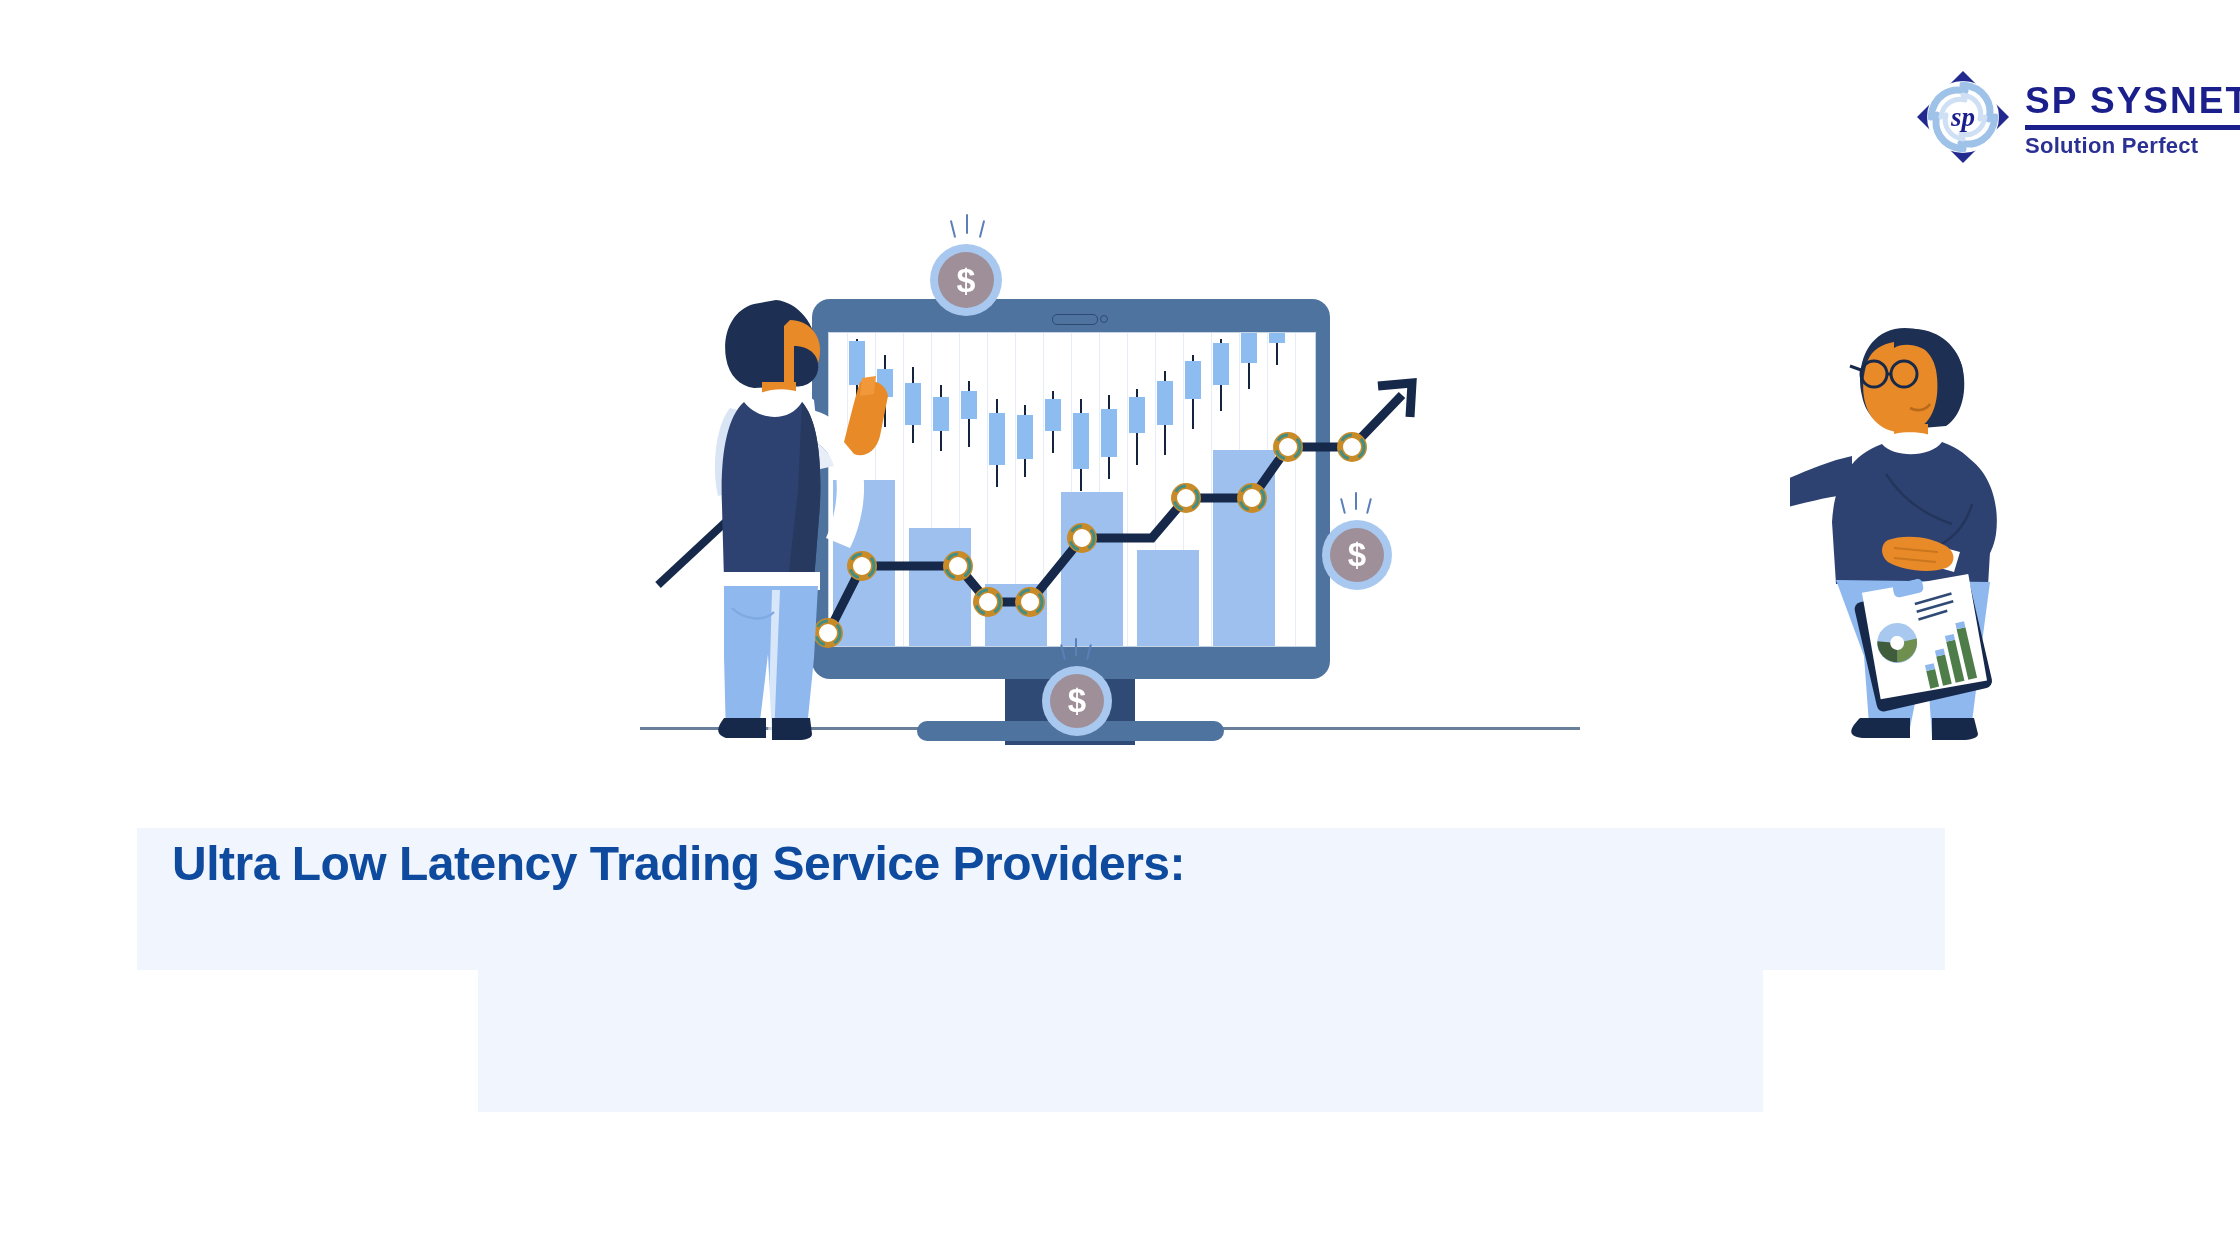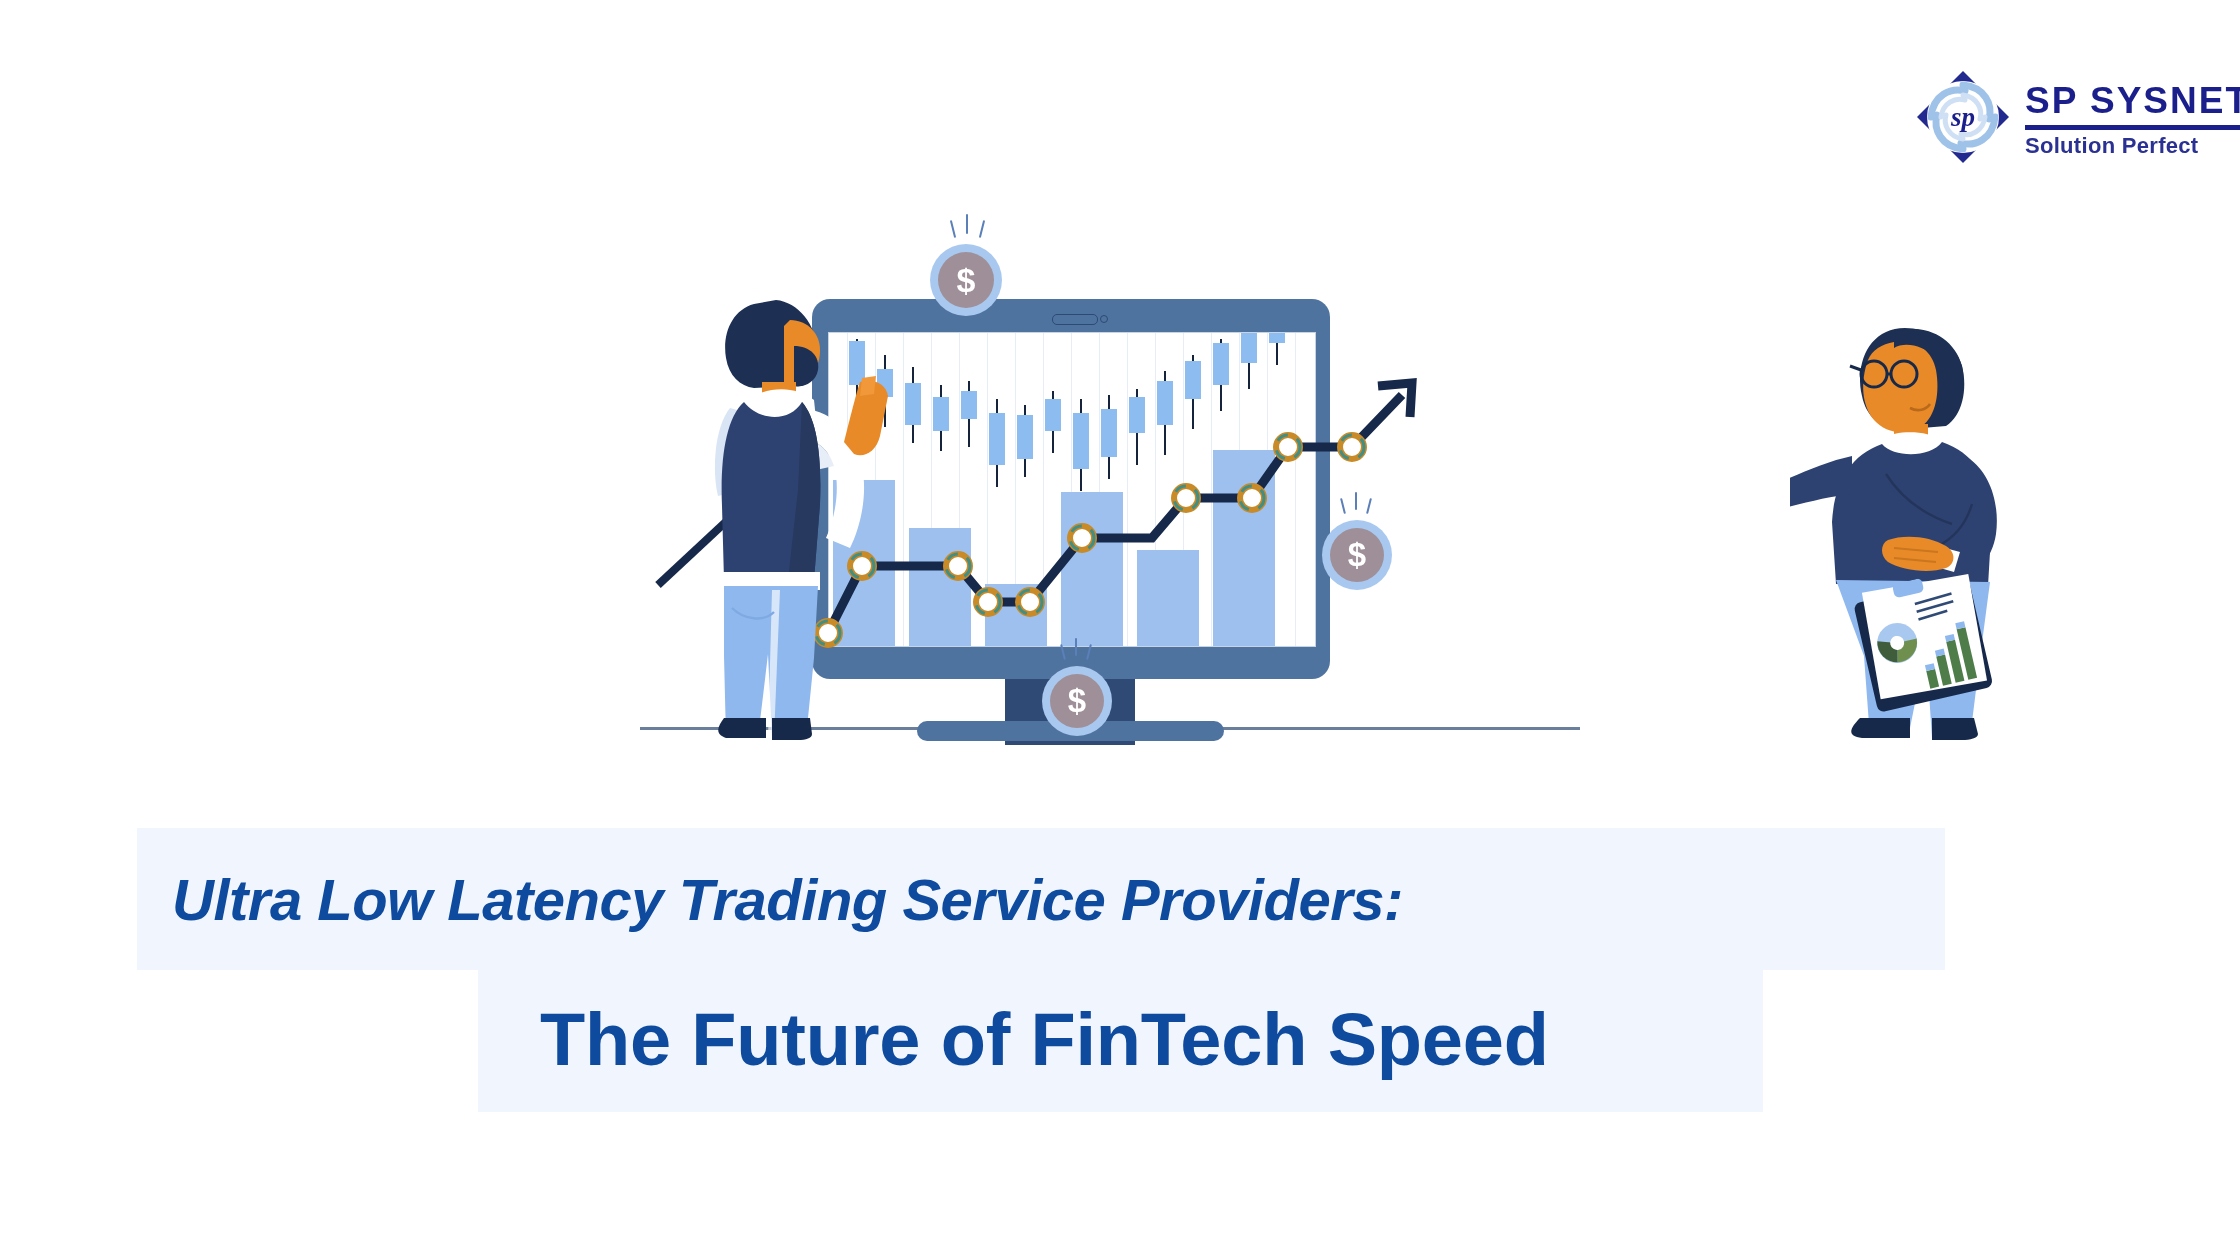--- a/index.html
+++ b/index.html
@@ -31,21 +31,21 @@
   }
 
   
   .band{position:absolute;background:#f1f5fd;}
   .band1{left:137px;top:828px;width:1808px;height:142px;}
   .band2{left:478px;top:970px;width:1285px;height:142px;}
   .title-line{
     position:absolute;color:#0e4b9e;white-space:nowrap;
     font-family:"Liberation Sans",sans-serif;
   }
-  .title-1{left:172px;top:848px;font-size:58px;font-weight:600;letter-spacing:-0.5px;line-height:104px;font-style:italic;}
+  .title-1{left:172px;top:812px;font-size:48px;font-weight:600;letter-spacing:-0.5px;line-height:104px;}
   .title-2{left:540px;top:988px;font-size:74px;font-weight:bold;letter-spacing:-0.2px;line-height:104px;}
 
   
   .illo{position:absolute;left:600px;top:180px;width:1020px;height:560px;}
   .ground{
     position:absolute;left:40px;top:547px;width:940px;height:3px;background:#6a7f9c;
   }
 
   
   .mon-body{
@@ -437,15 +437,14 @@
         </g>
       </svg>
     </div>
 
   </div>
 
   <div class="band band1"></div>
   <div class="band band2"></div>
 
   <div class="title-line title-1">Ultra Low Latency Trading Service Providers:</div>
-  <div class="title-line title-2">The Future of FinTech Speed</div>
 
 </div>
 
 </body></html>

